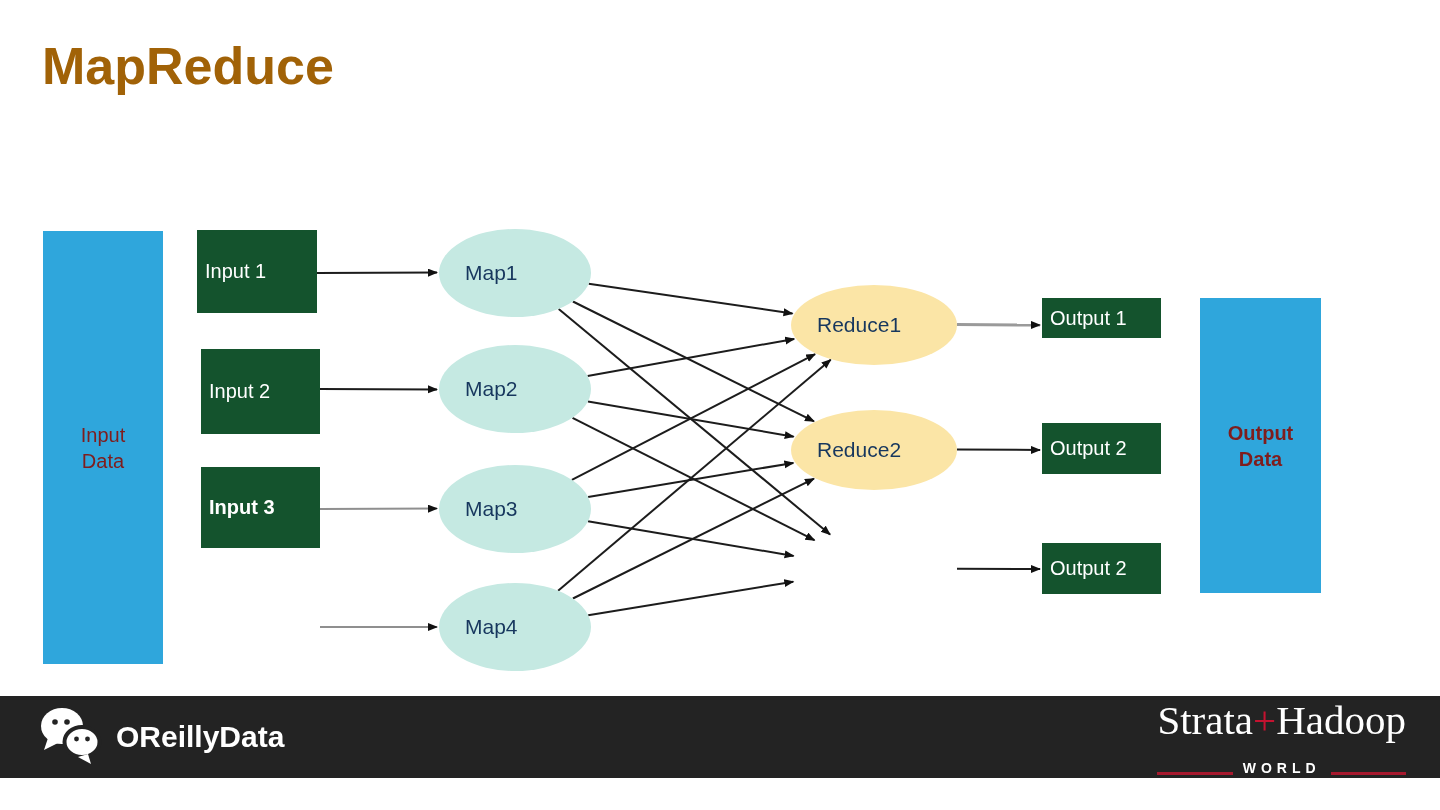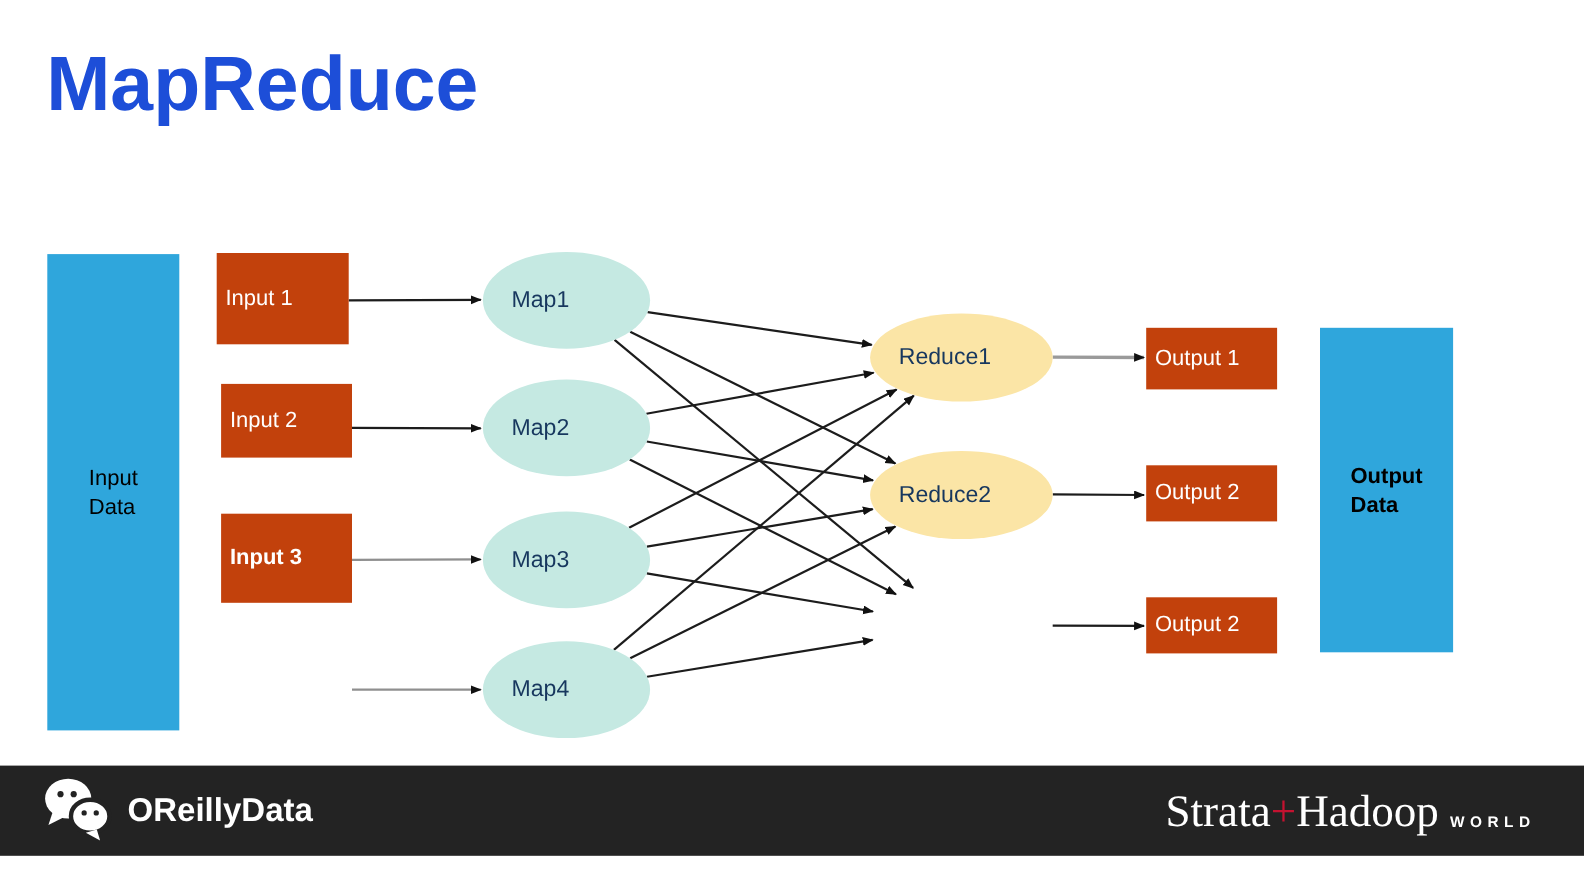--- a/index.html
+++ b/index.html
@@ -12,23 +12,23 @@
     height: 810px;
     background: #ffffff;
     overflow: hidden;
   }
 
   
   .slide-title {
     position: absolute;
     left: 42px;
     top: 38px;
-    font-size: 70px;
+    font-size: 52px;
     font-weight: bold;
-    color: #1d4ed8;
+    color: #a16207;
     letter-spacing: 0px;
     line-height: 1.1;
   }
 
   
   #edge-layer {
     position: absolute;
     left: 0; top: 0;
     width: 1440px; height: 810px;
     pointer-events: none;
@@ -37,30 +37,30 @@
 
   
   .node {
     position: absolute;
     display: flex;
     align-items: center;
     z-index: 2;
     font-size: 20px;
   }
   .rect-node {
-    background: #c2410c;
+    background: #14532d;
     color: #ffffff;
     justify-content: flex-start;
     padding-left: 8px;
   }
   .big-rect {
     background: #2fa6dc;
-    color: #000000;
+    color: #7f1d1d;
     justify-content: center;
-    text-align: left;
+    text-align: center;
     padding-left: 0;
     white-space: pre-line;
     line-height: 1.3;
   }
   .ellipse-node {
     border-radius: 50%;
     color: #17375e;
     justify-content: flex-start;
     padding-left: 26px;
     font-size: 21px;
@@ -87,20 +87,21 @@
     align-items: center;
     gap: 10px;
   }
   .brand-text {
     color: #ffffff;
     font-size: 30px;
     font-weight: 600;
   }
   .strata-logo {
     display: flex;
+    flex-direction: column;
     align-items: center;
     line-height: 1;
   }
   .strata-line1 {
     font-family: "Liberation Serif", serif;
     font-size: 41px;
     color: #ffffff;
     white-space: nowrap;
   }
   .strata-plus { color: #c41230; }
@@ -154,32 +155,32 @@
       <line x1="588.2" y1="615.2" x2="793.3" y2="581.7" stroke="#1c1c1c" stroke-width="2" marker-end="url(#arrowhead)"></line>
       <line x1="957.0" y1="324.6" x2="1040.0" y2="325.0" stroke="#9a9a9a" stroke-width="3" marker-end="url(#arrowhead)"></line>
       <line x1="957.0" y1="449.5" x2="1040.0" y2="450.0" stroke="#1c1c1c" stroke-width="2" marker-end="url(#arrowhead)"></line>
       <line x1="957.0" y1="568.8" x2="1040.0" y2="569.0" stroke="#1c1c1c" stroke-width="2" marker-end="url(#arrowhead)"></line>
     </svg>
 
   <div class="node rect-node big-rect" style="left:43px; top:231px; width:120px; height:433px;">Input
 Data</div>
 
   <div class="node rect-node" style="left:197px; top:230px; width:120px; height:83px;">Input 1</div>
-  <div class="node rect-node" style="left:201px; top:349px; width:119px; height:67px;">Input 2</div>
+  <div class="node rect-node" style="left:201px; top:349px; width:119px; height:85px;">Input 2</div>
   <div class="node rect-node" style="left:201px; top:467px; width:119px; height:81px;font-weight:bold;">Input 3</div>
 
   <div class="node ellipse-node map-node" style="left:439px; top:229px; width:152px; height:88px;">Map1</div>
   <div class="node ellipse-node map-node" style="left:439px; top:345px; width:152px; height:88px;">Map2</div>
   <div class="node ellipse-node map-node" style="left:439px; top:465px; width:152px; height:88px;">Map3</div>
   <div class="node ellipse-node map-node" style="left:439px; top:583px; width:152px; height:88px;">Map4</div>
 
   <div class="node ellipse-node reduce-node" style="left:791px; top:285px; width:166px; height:80px;">Reduce1</div>
   <div class="node ellipse-node reduce-node" style="left:791px; top:410px; width:166px; height:80px;">Reduce2</div>
 
-  <div class="node rect-node" style="left:1042px; top:298px; width:119px; height:56px;">Output 1</div>
+  <div class="node rect-node" style="left:1042px; top:298px; width:119px; height:40px;">Output 1</div>
   <div class="node rect-node" style="left:1042px; top:423px; width:119px; height:51px;">Output 2</div>
   <div class="node rect-node" style="left:1042px; top:543px; width:119px; height:51px;">Output 2</div>
 
   <div class="node rect-node big-rect" style="left:1200px; top:298px; width:121px; height:295px;font-weight:bold;">Output
 Data</div>
 
   <div class="footer">
     <div class="footer-left">
       <span>
         <svg width="68" height="60" viewBox="0 0 68 60">

